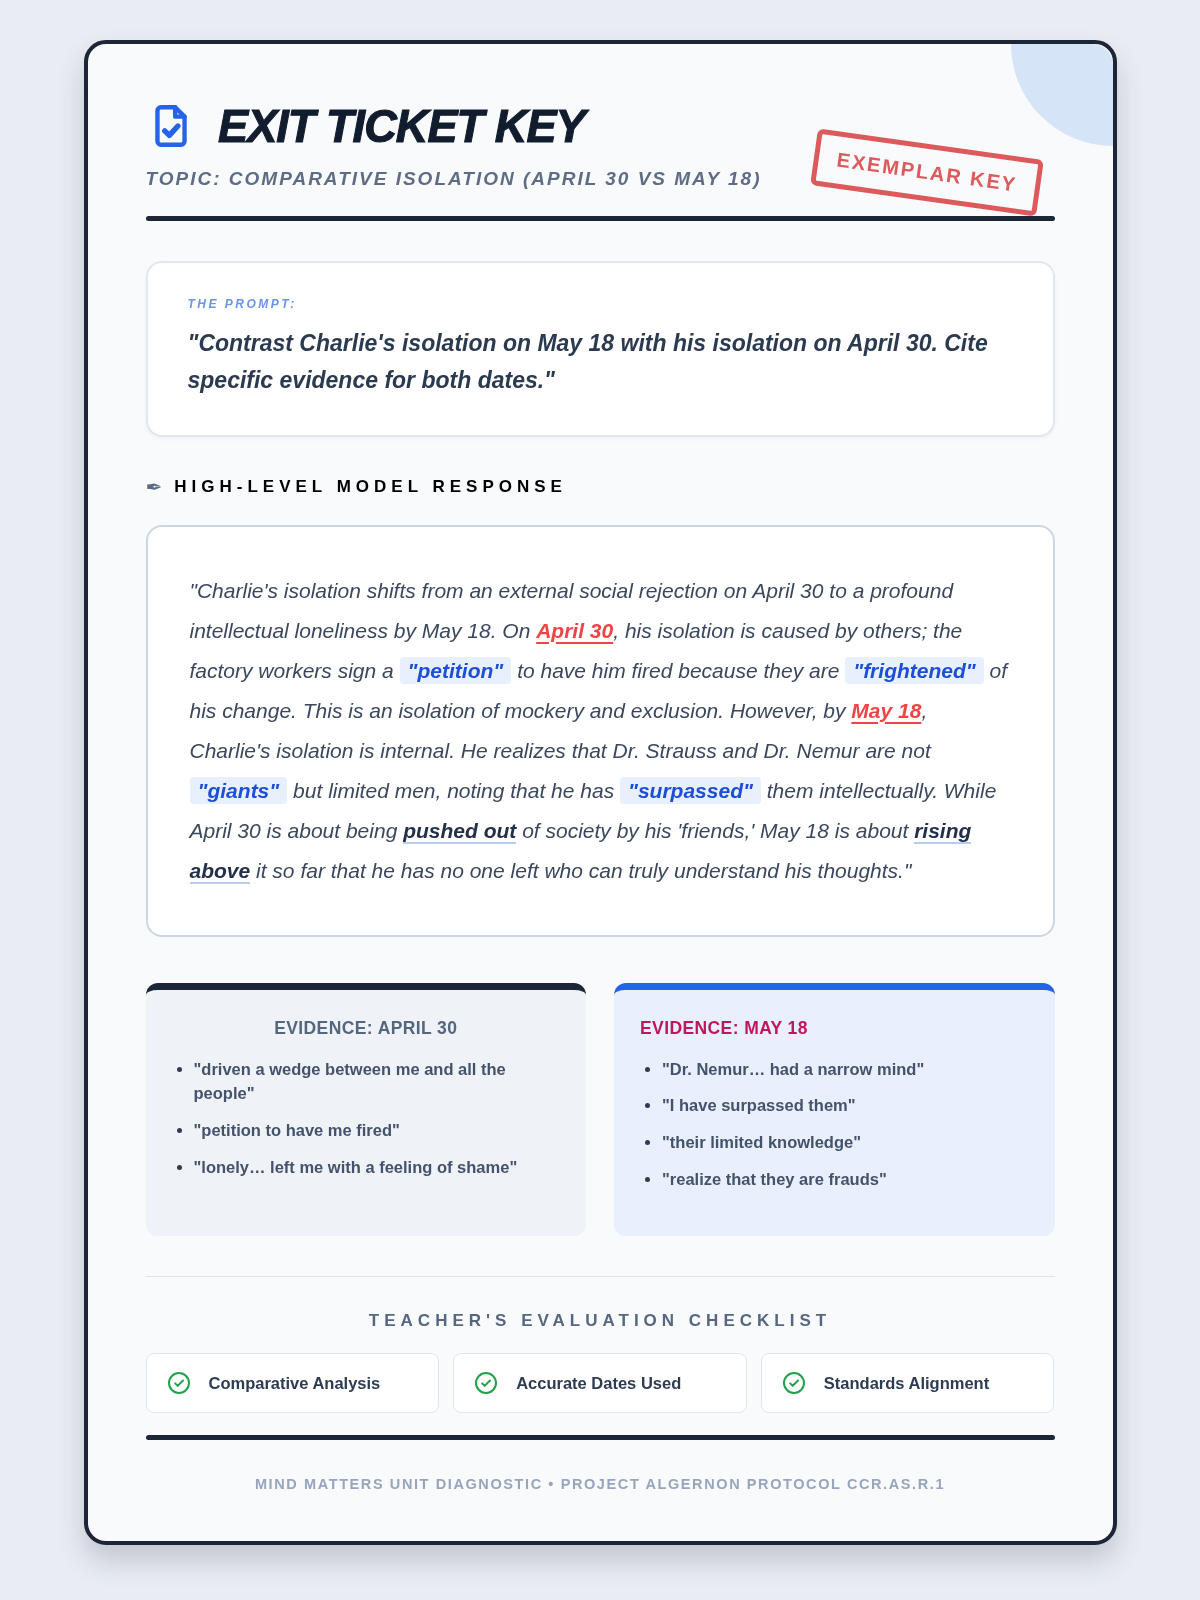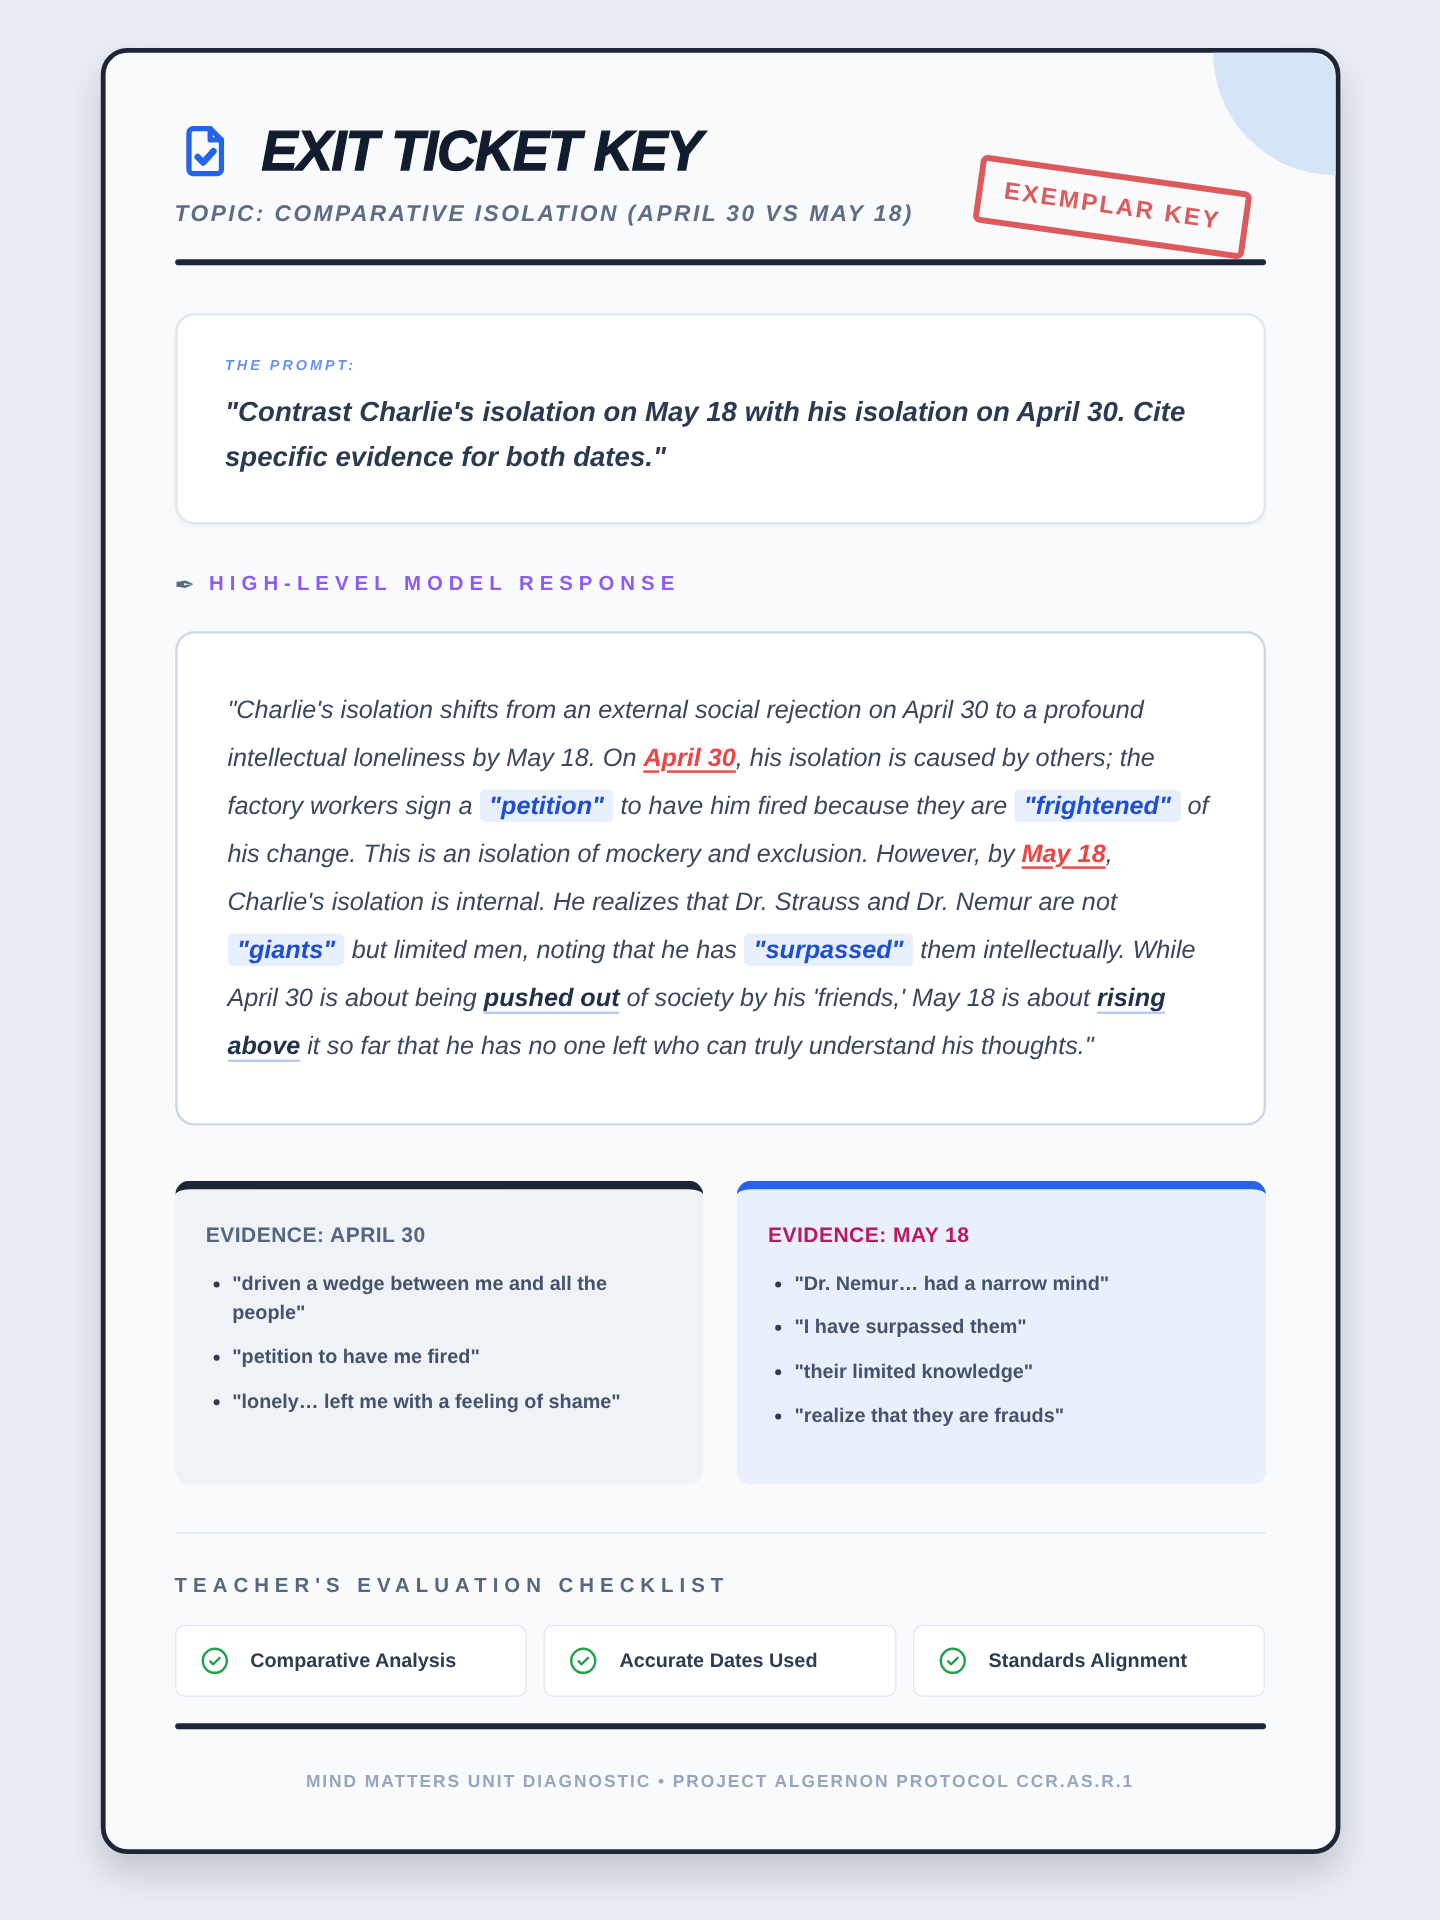--- a/index.html
+++ b/index.html
@@ -67,21 +67,21 @@
   .prompt-text {
     margin-top:14px;
     color:#2c3a50; font-weight:bold; font-style:italic;
     font-size:23px; line-height:1.6;
   }
 
   
   .section-header { margin-top:38px; display:flex; align-items:center; gap:12px; }
   .pen-nib-icon { font-size:20px; color:#5b6b82; font-style:normal; }
   .section-title {
-    color:#8b5cf6; font-weight:bold; font-size:17px; letter-spacing:5px;
+    color:#000000; font-weight:bold; font-size:17px; letter-spacing:5px;
   }
 
   
   .response-card {
     margin-top:26px;
     background:#ffffff;
     border:2px solid #ccd7e4;
     border-radius:16px;
     padding:44px 42px;
   }
@@ -102,34 +102,34 @@
     color:#22304a; font-weight:bold;
     border-bottom:2.5px solid #b6cdf0;
   }
 
   
   .evidence-grid { margin-top:46px; display:grid; grid-template-columns:1fr 1fr; gap:28px; }
   .evidence-card { border-radius:12px; padding:28px 26px 32px; border-top:7px solid; }
   .evidence-card.april { background:#eff2f7; border-top-color:#1c2638; }
   .evidence-card.may   { background:#e9effc; border-top-color:#2563eb; }
   .evidence-title { font-weight:bold; font-size:17.5px; letter-spacing:.4px; }
-  .evidence-card.april .evidence-title { color:#55677f; }
+  .evidence-card.april .evidence-title { color:#55677f;text-align:center; }
   .evidence-card.may   .evidence-title { color:#be185d; }
   .evidence-list { margin:18px 0 0 22px; }
   .evidence-list li {
     color:#44536b; font-weight:bold; font-size:16.5px;
     line-height:1.5; margin-bottom:12px;
   }
   .evidence-list li::marker { color:#2f3b52; }
 
   
   .divider-thin { margin-top:40px; height:1.5px; background:#dfe4ec; }
   .checklist-title {
     margin-top:34px; color:#56677f; font-weight:bold;
-    font-size:17px; letter-spacing:5px;
+    font-size:17px; letter-spacing:5px;text-align:center;
   }
   .checklist-row { margin-top:22px; display:grid; grid-template-columns:1fr 1fr 1fr; gap:14px; }
   .checklist-card {
     background:#ffffff; border:1.5px solid #e0e6ee; border-radius:8px;
     padding:17px 20px; display:flex; align-items:center; gap:18px;
   }
   .check-icon { width:24px; height:24px; flex:0 0 auto; }
   .checklist-label { color:#2e3c52; font-weight:bold; font-size:16.5px; }
   .divider-dark.footer-rule { margin-top:22px; }
 

